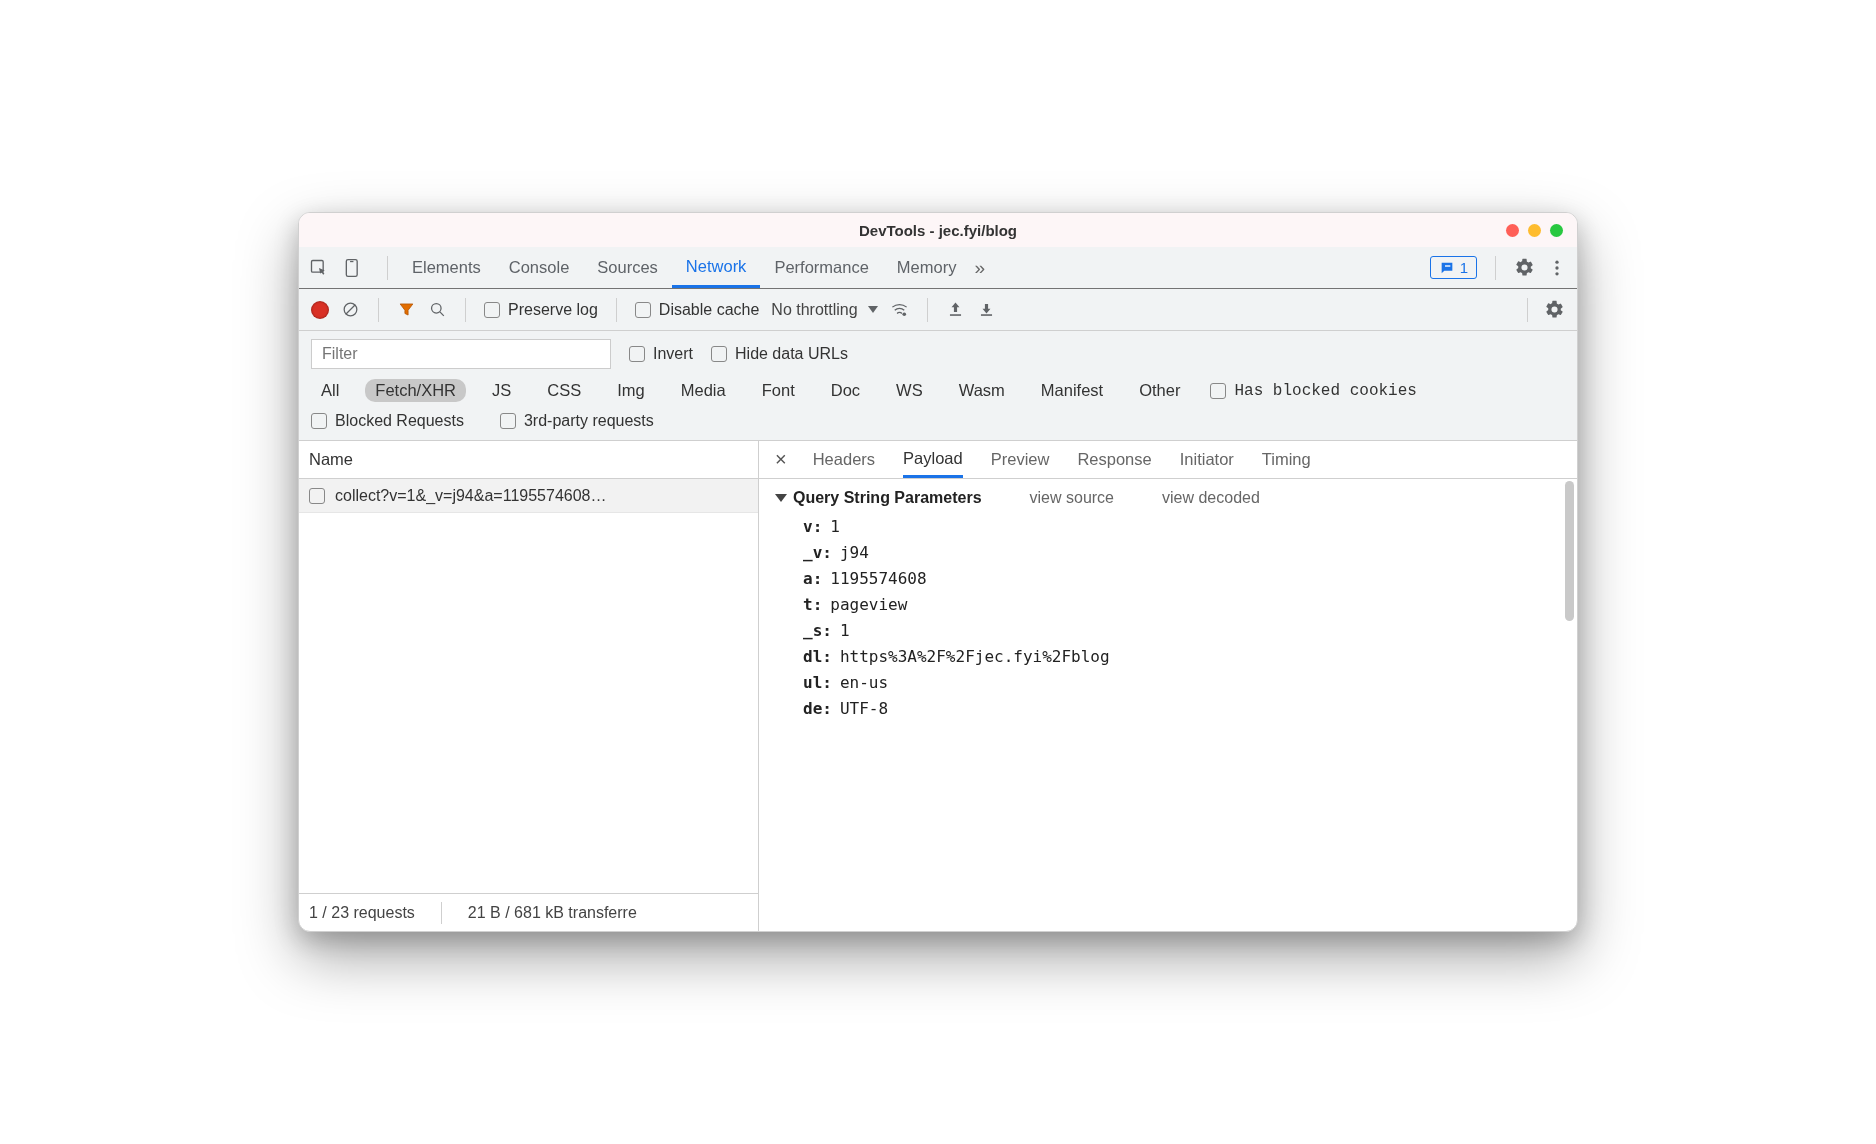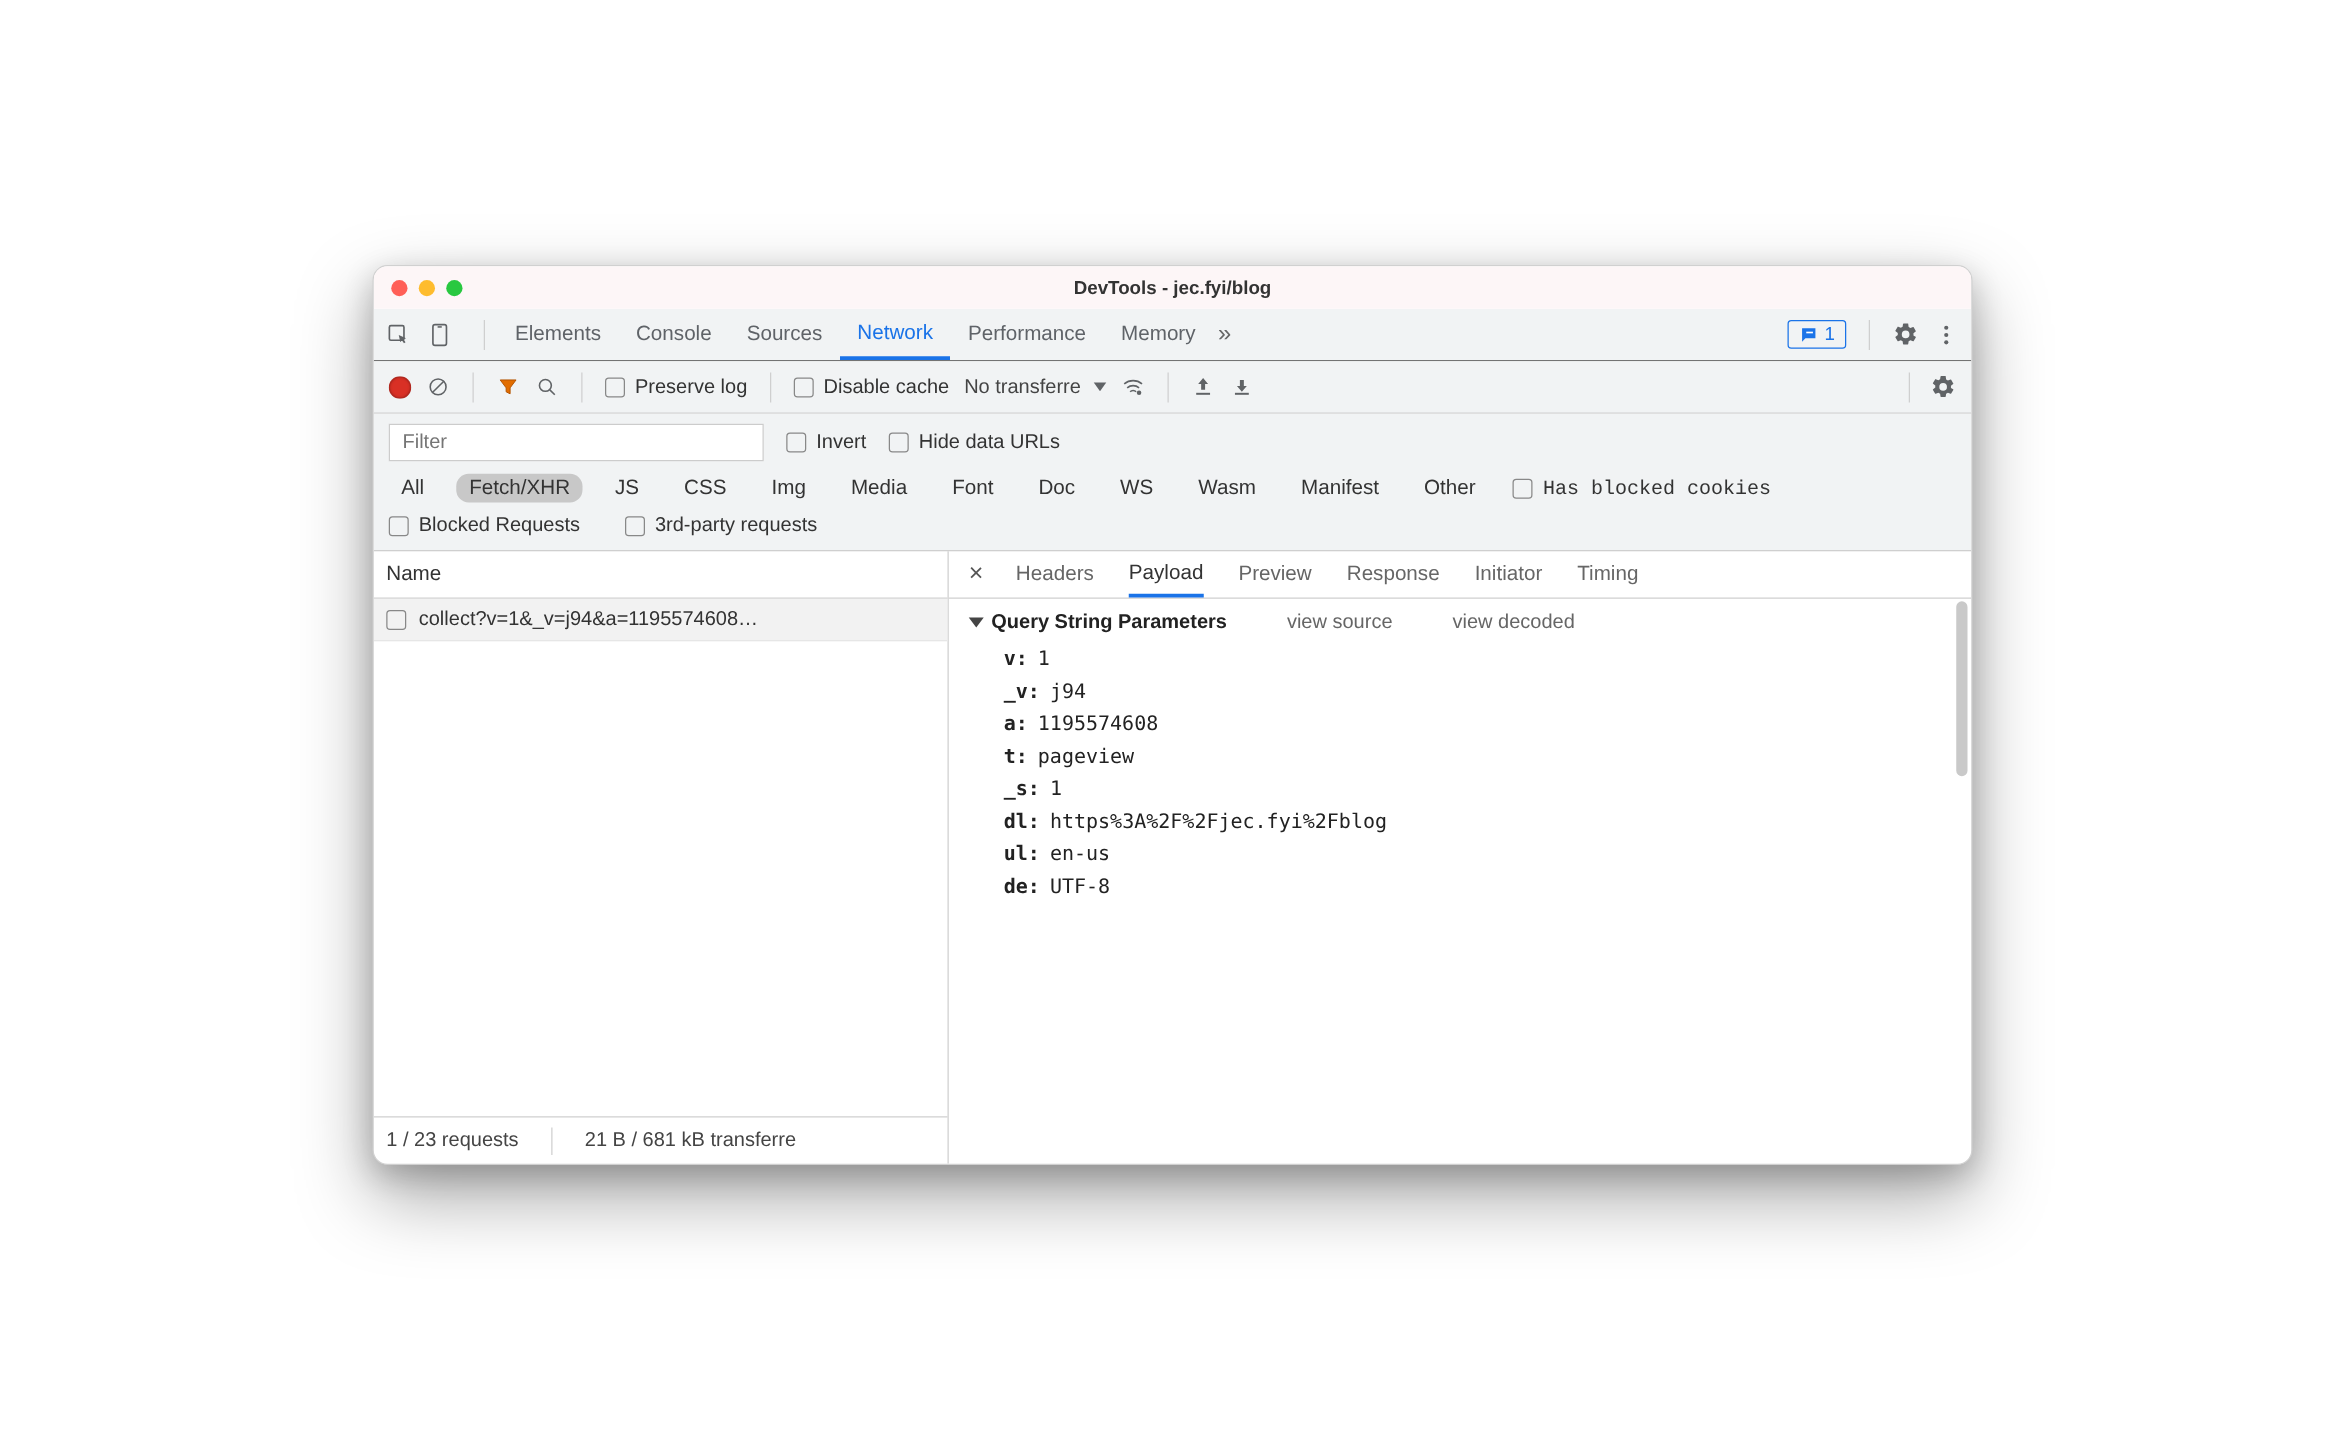--- a/index.html
+++ b/index.html
@@ -22,20 +22,21 @@
   flex-direction: column;
   border: 1px solid #d0d0d0;
 }
 .titlebar {
   height: 34px;
   background: #fdf6f7;
   display: flex;
   align-items: center;
   padding: 12px 14px;
   position: relative;
+  justify-content: flex-end;
 }
 .traffic { display: flex; gap: 9px; }
 .dot { width: 13px; height: 13px; border-radius: 50%; }
 .dot.red { background: #ff5f57; }
 .dot.yellow { background: #febc2e; }
 .dot.green { background: #28c840; }
 .title-text { position: absolute; left: 0; right: 0; text-align: center; font-size: 15px; font-weight: 600; color: #333; pointer-events: none; }
 
 .tabs-row {
   height: 42px;
@@ -181,21 +182,21 @@
     <label class="tb-label">
         <span class="checkbox"></span>
         <span>Preserve log</span>
       </label>
     <div class="sep-v"></div>
     <label class="tb-label">
         <span class="checkbox"></span>
         <span>Disable cache</span>
       </label>
     <div class="select">
-        <span>No transferre</span>
+        <span>No throttling</span>
         <span class="triangle-down"></span>
       </div>
     <svg class="icon-gray" viewBox="0 0 24 24">
         <path d="M3 9a14 14 0 0 1 18 0"></path>
         <path d="M6 13a9 9 0 0 1 12 0"></path>
         <path d="M9 17a4 4 0 0 1 6 0"></path>
         <circle cx="18" cy="18" r="2.3" class="icon-fill-gray" stroke="none"></circle>
       </svg>
     <div class="sep-v"></div>
     <svg class="icon-fill-gray" viewBox="0 0 24 24" style="width:19px;height:19px">

